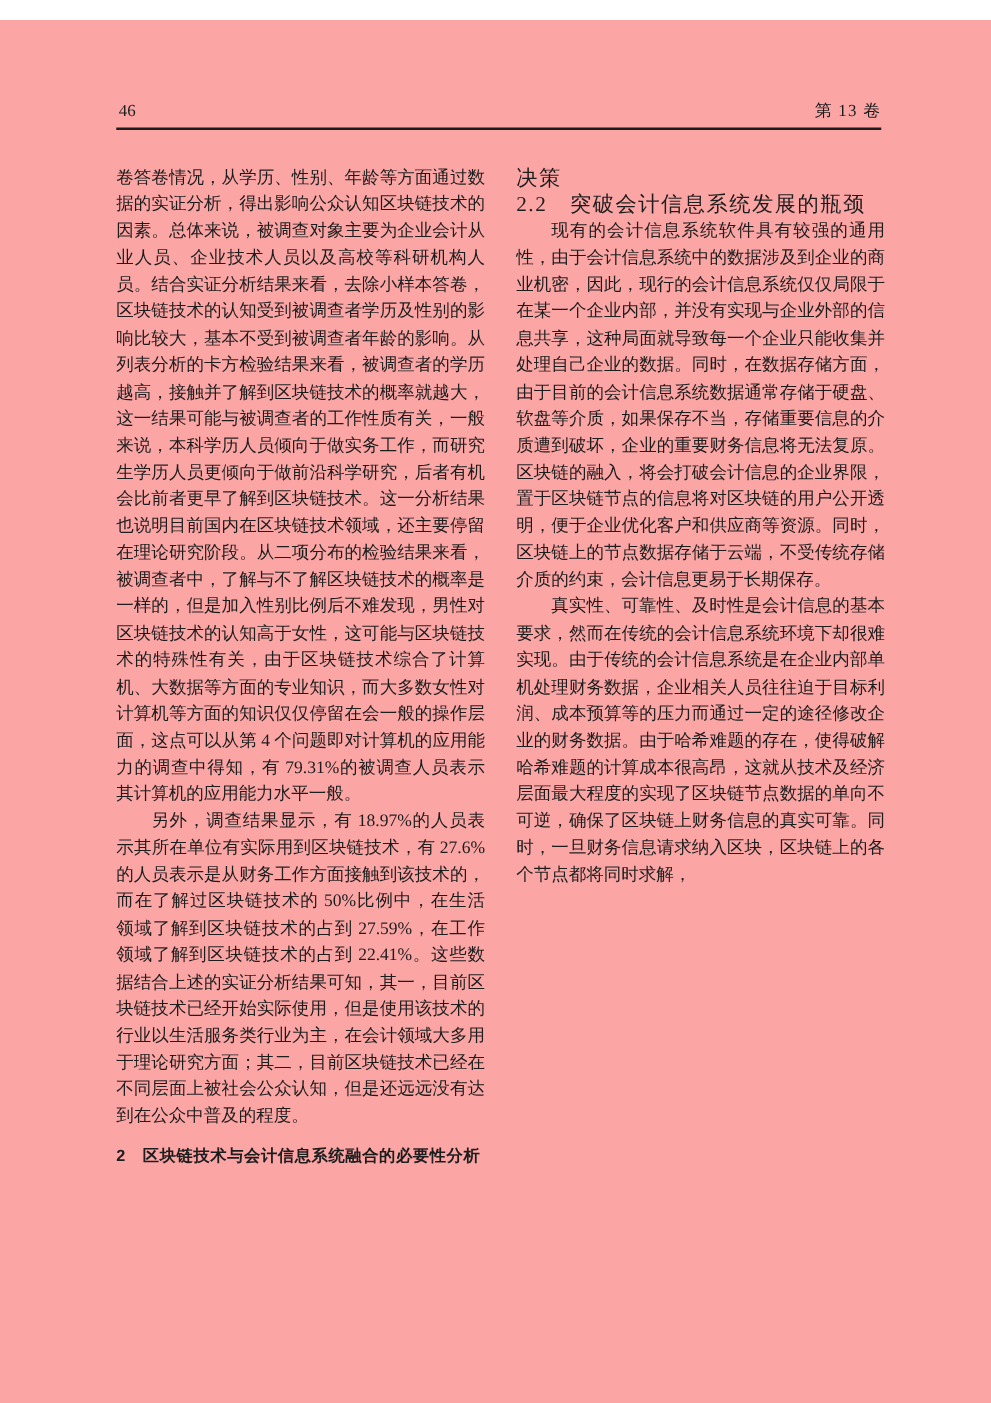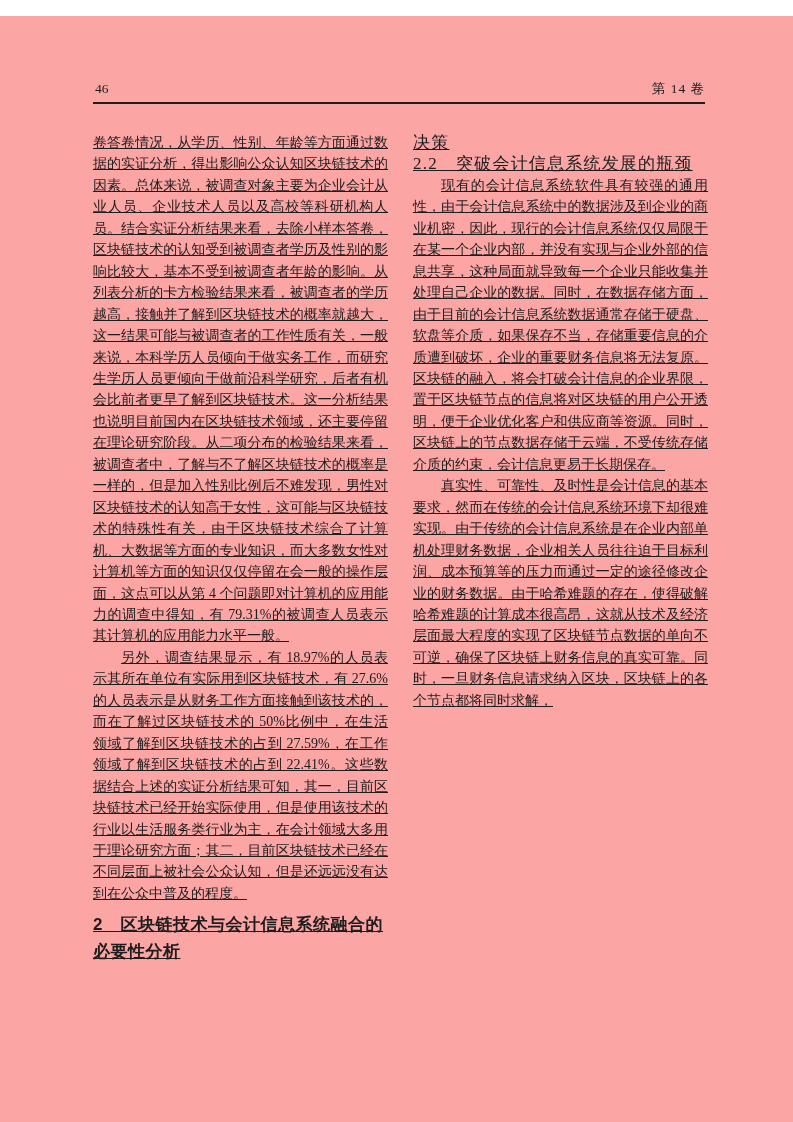--- a/index.html
+++ b/index.html
@@ -39,29 +39,29 @@
     top: 116px;
     width: 295px;
     font-size: 14px;
     line-height: 21.45px;
     text-align: justify;
     text-justify: inter-ideograph;
   }
   .col-left  { left: 93px;  }
   .col-right { left: 413px; }
 
-  .block { margin: 0; padding: 0; text-decoration: underline; }
+  .block { margin: 0; padding: 0; }
   p.paragraph { margin: 0; }
   p.paragraph.indent { text-indent: 2em; }
 
   h2.section-heading {
     margin: 7px 0 6px 0;
     font-family: "Liberation Sans", "DejaVu Sans", sans-serif;
     font-weight: 700;
-    font-size: 17px;
+    font-size: 13px;
     line-height: 27px;
     letter-spacing: 0.5px;
     text-align: left;
   }
   h3.subsection-heading {
     margin: 0;
     font-weight: 400;
     font-size: 17px;
     line-height: 21.45px;
     letter-spacing: 1.2px;
@@ -69,21 +69,21 @@
   }
   h3.subsection-heading.stretch-last { text-align-last: justify; }
 </style>
 </head>
 <body>
 
 <div class="page">
 
   <div class="running-header">
     <span class="page-num">46</span>
-    <span class="volume">第 14 卷</span>
+    <span class="volume">第 13 卷</span>
   </div>
   <div class="header-rule"></div>
 
   <div class="col col-left">
       <p class="block paragraph">卷答卷情况，从学历、性别、年龄等方面通过数据的实证分析，得出影响公众认知区块链技术的因素。总体来说，被调查对象主要为企业会计从业人员、企业技术人员以及高校等科研机构人员。结合实证分析结果来看，去除小样本答卷，区块链技术的认知受到被调查者学历及性别的影响比较大，基本不受到被调查者年龄的影响。从列表分析的卡方检验结果来看，被调查者的学历越高，接触并了解到区块链技术的概率就越大，这一结果可能与被调查者的工作性质有关，一般来说，本科学历人员倾向于做实务工作，而研究生学历人员更倾向于做前沿科学研究，后者有机会比前者更早了解到区块链技术。这一分析结果也说明目前国内在区块链技术领域，还主要停留在理论研究阶段。从二项分布的检验结果来看，被调查者中，了解与不了解区块链技术的概率是一样的，但是加入性别比例后不难发现，男性对区块链技术的认知高于女性，这可能与区块链技术的特殊性有关，由于区块链技术综合了计算机、大数据等方面的专业知识，而大多数女性对计算机等方面的知识仅仅停留在会一般的操作层面，这点可以从第 4 个问题即对计算机的应用能力的调查中得知，有 79.31%的被调查人员表示其计算机的应用能力水平一般。</p>
       <p class="block paragraph indent">另外，调查结果显示，有 18.97%的人员表示其所在单位有实际用到区块链技术，有 27.6%的人员表示是从财务工作方面接触到该技术的，而在了解过区块链技术的 50%比例中，在生活领域了解到区块链技术的占到 27.59%，在工作领域了解到区块链技术的占到 22.41%。这些数据结合上述的实证分析结果可知，其一，目前区块链技术已经开始实际使用，但是使用该技术的行业以生活服务类行业为主，在会计领域大多用于理论研究方面；其二，目前区块链技术已经在不同层面上被社会公众认知，但是还远远没有达到在公众中普及的程度。</p>
       <h2 class="block section-heading">2　区块链技术与会计信息系统融合的必要性分析</h2>
     </div>
   <div class="col col-right">
       <h3 class="block subsection-heading">决策</h3>

